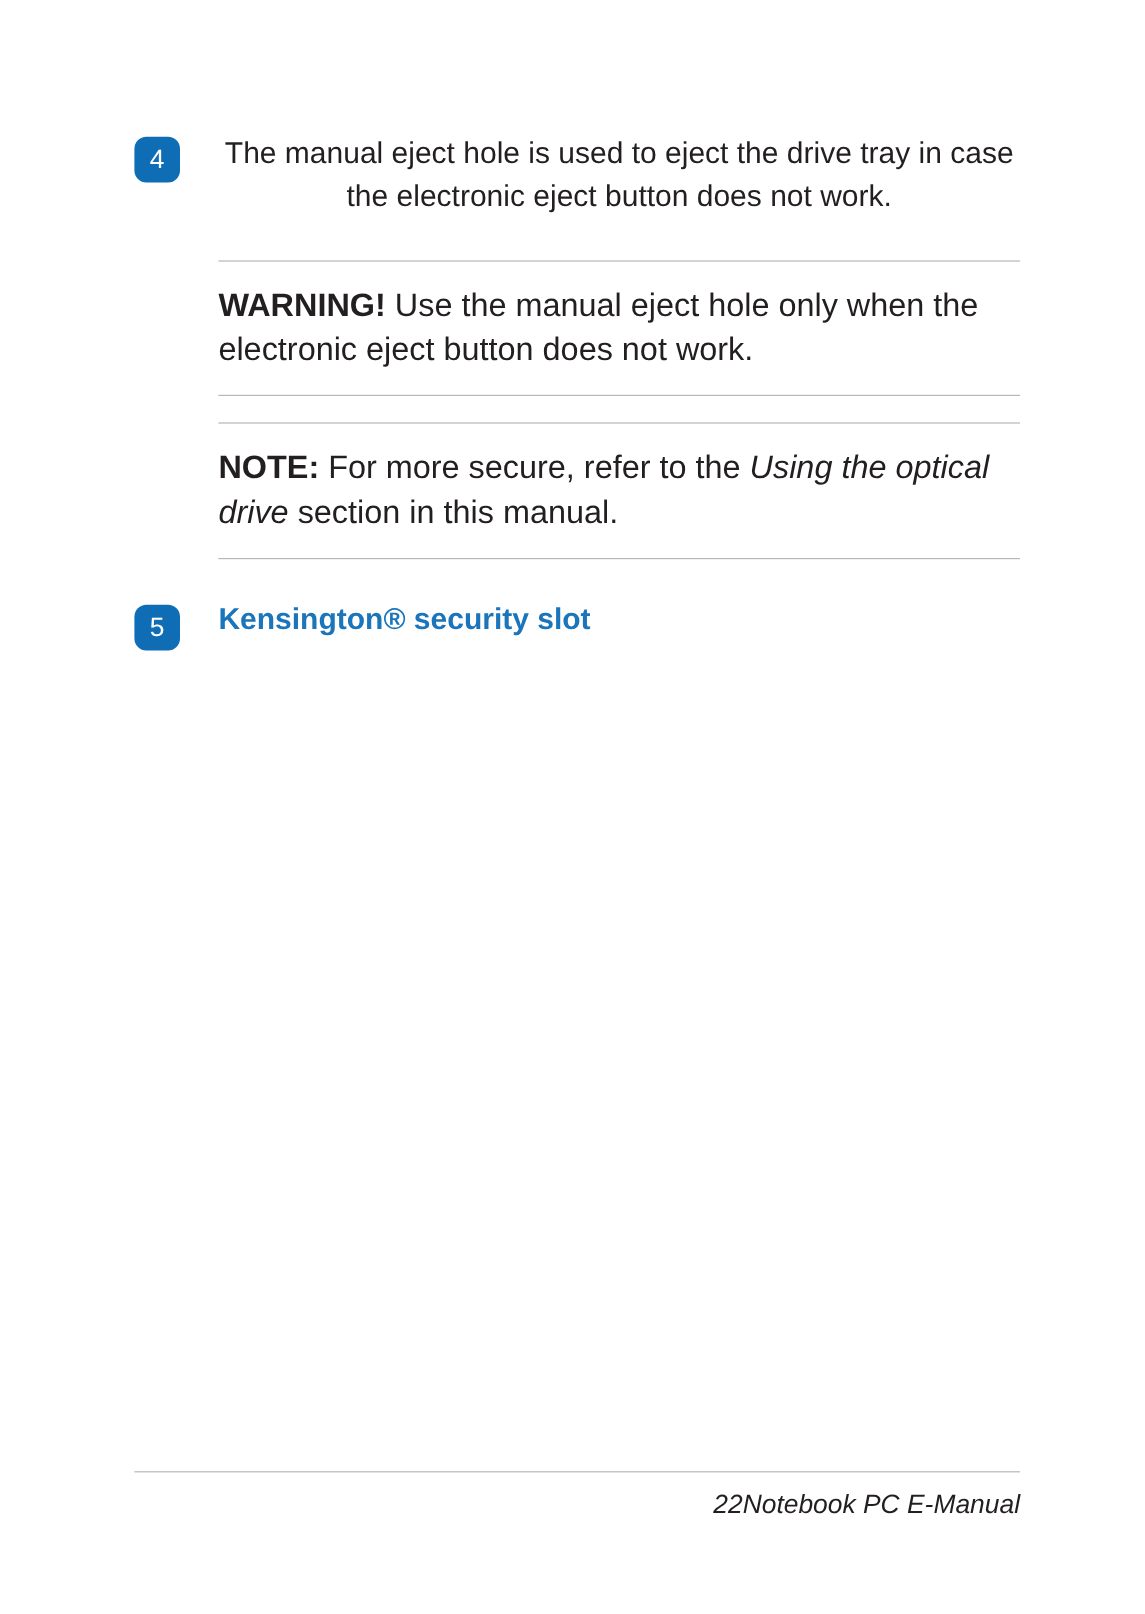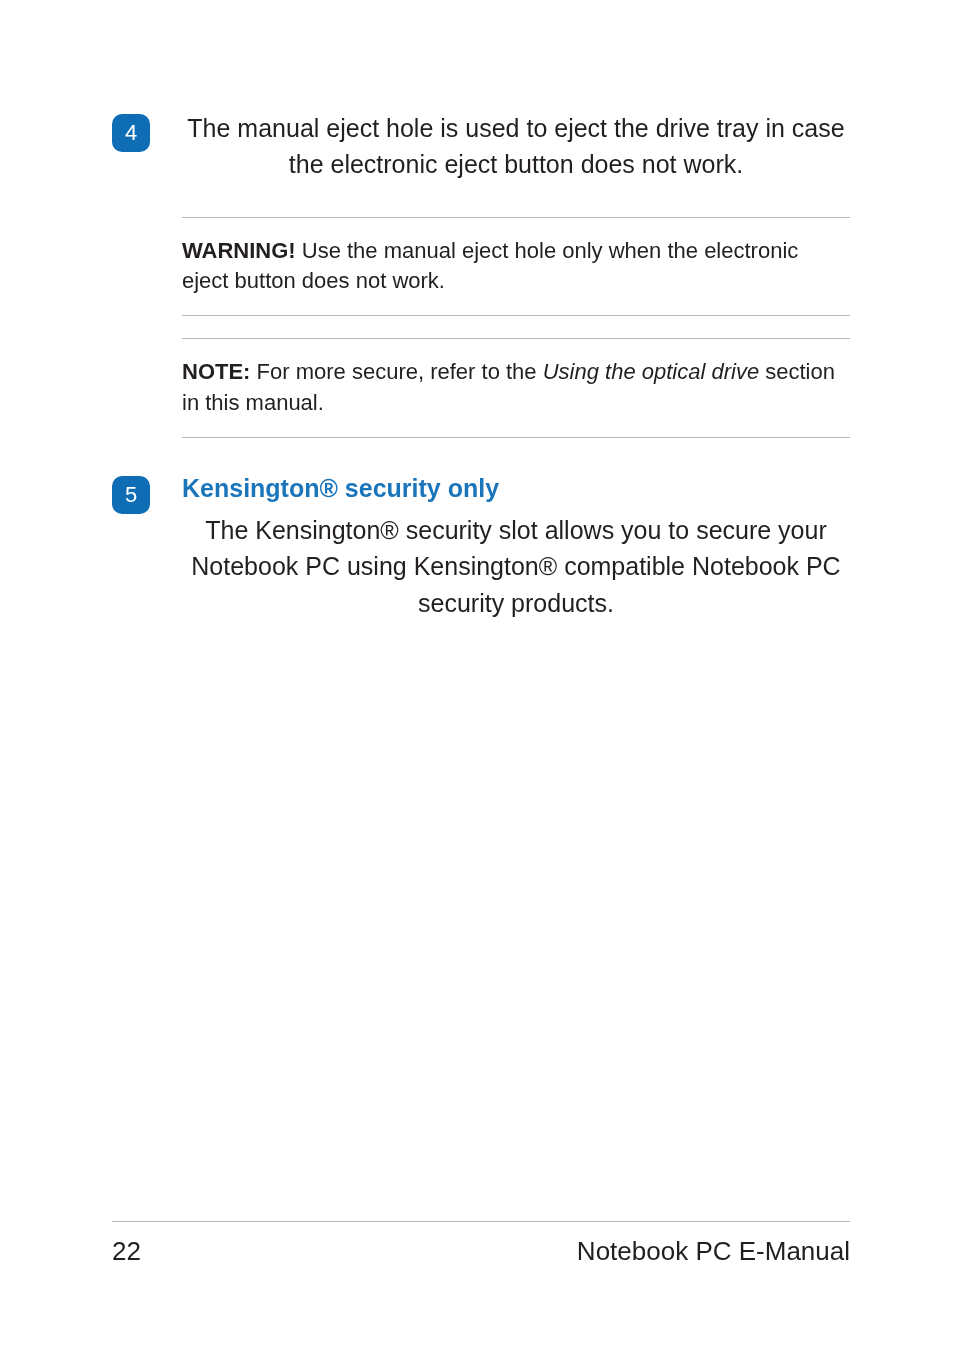--- a/index.html
+++ b/index.html
@@ -57,42 +57,43 @@
     margin-top: 34px;
     margin-bottom: 34px;
   }
   .callout {
     border-top: 1px solid #b7b7b7;
     border-bottom: 1px solid #b7b7b7;
     padding: 18px 0 18px 0;
     margin-bottom: 22px;
   }
   .callout-text {
-    font-size: 22px;
+    font-size: 27px;
     line-height: 1.4;
     color: #231f20;
   }
   .callout-text .strong { font-weight: 700; }
   .callout-text .em { font-style: italic; }
   .footer {
     position: absolute;
     left: 112px;
     right: 104px;
     bottom: 78px;
   }
   .footer-rule {
     border-top: 1px solid #b7b7b7;
     height: 0;
     margin-bottom: 14px;
   }
   .footer-row {
     display: flex;
-    justify-content: space-between;
-    font-size: 26px;
+    justify-content: flex-end;
+    font-size: 22px;
     color: #231f20;
+    font-style: italic;
   }
 </style>
 </head>
 <body>
 
 <div class="page">
 
   <div class="entry">
     <div class="badge">
       <span>4</span>
@@ -113,22 +114,21 @@
         <span class="strong">NOTE:</span><span> For more secure, refer to the </span><span class="em">Using the optical drive</span><span> section in this manual.</span>
       </div>
     </div>
   </div>
 
   <div class="entry">
     <div class="badge">
       <span>5</span>
     </div>
     <div class="entry-body">
-      <div class="heading">Kensington® security only</div>
-      <div class="body-text">The Kensington® security slot allows you to secure your Notebook PC using Kensington® compatible Notebook PC security products.</div>
+      <div class="heading">Kensington® security slot</div>
     </div>
   </div>
 
   <div class="footer">
     <div class="footer-rule"></div>
     <div class="footer-row">
       <span>22</span>
       <span>Notebook PC E-Manual</span>
     </div>
   </div>

